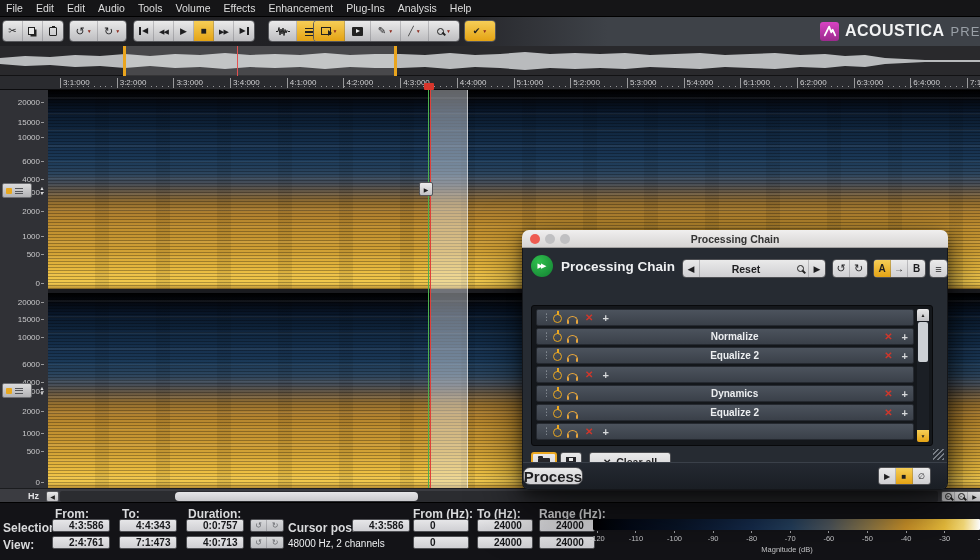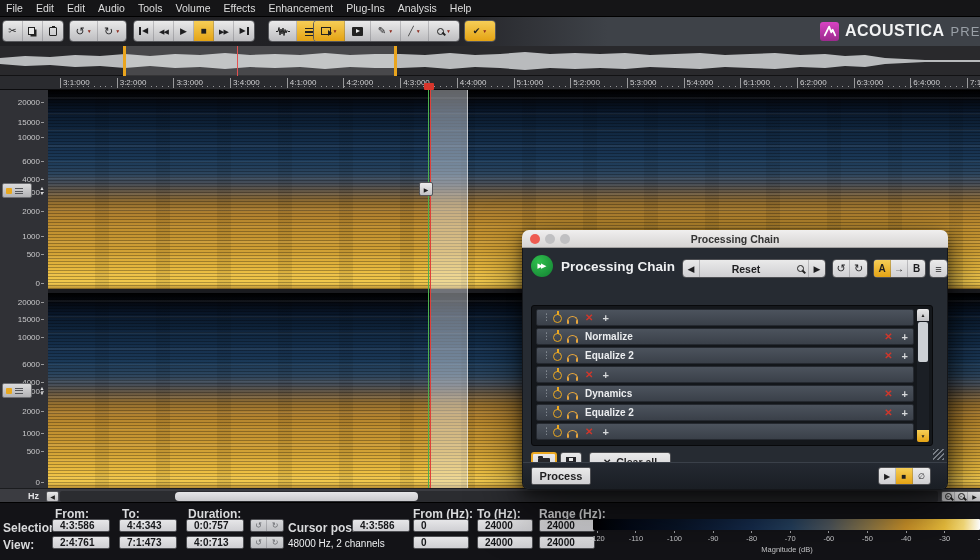--- a/index.html
+++ b/index.html
@@ -95,21 +95,21 @@
              border:1px solid #55565a; border-radius:2px; display:flex; align-items:center; justify-content:center; font-size:6px; color:#222; }
   .hsb-track { position:absolute; left:60px; top:1.5px; width:878px; height:11px; background:#2b2c30; border-radius:2px; }
   .hsb-thumb { position:absolute; left:115px; top:1px; width:243px; height:9px; background:linear-gradient(#e6e6e8,#c9c9cc); border-radius:4px; }
   .zoomgrp { position:absolute; left:941px; top:1.5px; height:11px; display:flex; background:linear-gradient(#e9e9e9,#c0c0c3);
              border:1px solid #55565a; border-radius:2px; }
   .zoomgrp .zc { width:13px; display:flex; align-items:center; justify-content:center; border-right:1px solid rgba(90,90,95,.3); font-size:6px; color:#222; }
   .zoomgrp .zc:last-child { border-right:none; }
 
   
   .dlg { position:absolute; left:522px; top:230px; width:426px; height:260px; z-index:40;
-         border-radius:7px; box-shadow:0 18px 50px rgba(0,0,0,.65), 0 4px 14px rgba(0,0,0,.5); }
+         border-radius:7px; box-shadow:0 18px 50px rgba(0,0,0,.65), 0 4px 14px rgba(0,0,0,.5);text-align:center; }
   .dlg-title { height:18px; background:linear-gradient(#f0efef,#d6d4d3); border-radius:7px 7px 0 0;
                border-bottom:1px solid #a3a1a0; display:flex; align-items:center; justify-content:center;
                font-size:10.5px; font-weight:bold; color:#333; position:relative; }
   .tl-dots { position:absolute; left:8px; top:4px; display:flex; gap:5px; }
   .tl-dots i { width:10px; height:10px; border-radius:50%; }
   .dlg-body { height:242px; background:#262b32; border-radius:0 0 7px 7px; position:relative;
               border:1px solid #14161a; border-top:none; }
   .badge { position:absolute; left:8px; top:7px; width:22px; height:22px; border-radius:50%;
            background:radial-gradient(circle at 35% 30%, #2fbf4d, #128032); display:flex; align-items:center; justify-content:center;
            color:#fff; font-size:7px; letter-spacing:-2px; padding-right:2px; }
@@ -154,35 +154,35 @@
   .ico-folder { width:12px; height:8px; background:#26262a; border-radius:1px; position:relative; }
   .ico-folder::before { content:""; position:absolute; top:-2px; left:0; width:5px; height:2px; background:#26262a; border-radius:1px 1px 0 0; }
   .ico-save { width:10px; height:10px; background:#26262a; position:relative; }
   .ico-save::before { content:""; position:absolute; left:2px; bottom:0; width:6px; height:4px; background:#e8e8e8; }
   .ico-save::after { content:""; position:absolute; left:3px; top:1px; width:4px; height:3px; background:#e8e8e8; }
   .fx { font-size:10px; font-weight:bold; }
   .flab { font-size:10.5px; font-weight:bold; }
 
   .dfoot { position:absolute; left:0; right:0; bottom:0; height:27px; background:linear-gradient(#242931,#1a1e24);
            border-top:1px solid #3a4049; border-radius:0 0 7px 7px; display:flex; align-items:center; }
-  .process { margin-left:8px; width:60px; height:18px; background:linear-gradient(#eaeaea,#cfcfd2); border:1px solid #4e4f53;
-             border-radius:2px; display:flex; align-items:center; justify-content:center; font-size:11px; font-weight:bold; color:#1e1e20; }
+  .process { width:60px; height:18px; background:linear-gradient(#eaeaea,#cfcfd2); border:1px solid #4e4f53;
+             border-radius:7px; display:flex; align-items:center; justify-content:center; font-size:15px; font-weight:bold; color:#1e1e20; }
   .ftrans { position:absolute; right:16px; top:4px; height:18px; display:flex; background:linear-gradient(#eaeaea,#cfcfd2);
             border:1px solid #4e4f53; border-radius:3px; overflow:hidden; }
   .ftrans .tc { width:17px; display:flex; align-items:center; justify-content:center; font-size:8px; color:#1e1e20; border-right:1px solid rgba(90,90,95,.3); }
   .ftrans .tc:last-child { border-right:none; }
   .ftrans .tc.amber { background:linear-gradient(#f6ce57,#e4a314); }
   .griplines { position:absolute; right:3px; bottom:29px; width:11px; height:11px; opacity:.7;
     background:repeating-linear-gradient(135deg,#9aa0a8 0 1px,transparent 1px 3.5px); }
 
   
   .status { position:absolute; left:0; top:502px; width:980px; height:58px; background:#131317; border-top:1px solid #000; z-index:30; }
   .sl { position:absolute; font-size:12px; font-weight:bold; color:#d9dadc; white-space:nowrap; }
   .sf { position:absolute; height:13px; width:58px; background:linear-gradient(#e6e6e8,#cfcfd3); border:1px solid #4e4f53;
-        border-radius:2px; font-size:10px; font-weight:bold; color:#16171a; padding-left:7px; line-height:11px; }
+        border-radius:2px; font-size:10px; font-weight:bold; color:#16171a; padding-left:16px; line-height:11px; }
   .mbtns { position:absolute; display:flex; height:13px; background:linear-gradient(#d8d9db,#bcbdc1); border:1px solid #4e4f53; border-radius:2px; overflow:hidden; }
   .mbtns .mc { width:16px; display:flex; align-items:center; justify-content:center; font-size:8px; color:#6a6c70; border-right:1px solid rgba(90,90,95,.3); }
   .mbtns .mc:last-child { border-right:none; }
   .fmt { position:absolute; font-size:10px; font-weight:normal; color:#eef0f2; white-space:nowrap; }
   .magbar { position:absolute; left:593px; top:16px; width:387px; height:11px; border-radius:1px;
     background:linear-gradient(90deg,#000002 0%,#030a18 10%,#081427 21.6%,#0e1f3a 31.5%,#162d4e 41.4%,#25415f 51.3%,
       #50585e 61.2%,#8f7a4a 71.1%,#d4992b 80.9%,#efc23d 90.8%,#f7dc7a 95.8%,#ffffff 100%); }
   .magticks { position:absolute; left:578px; top:28px; display:flex; width:426px; }
   .mtick { flex:none; width:38.6px; text-align:center; font-size:7.5px; color:#c6c7c9; }
   .mtick::before { content:""; display:block; width:1px; height:2px; background:#9fa0a3; margin:0 auto 1px; }

